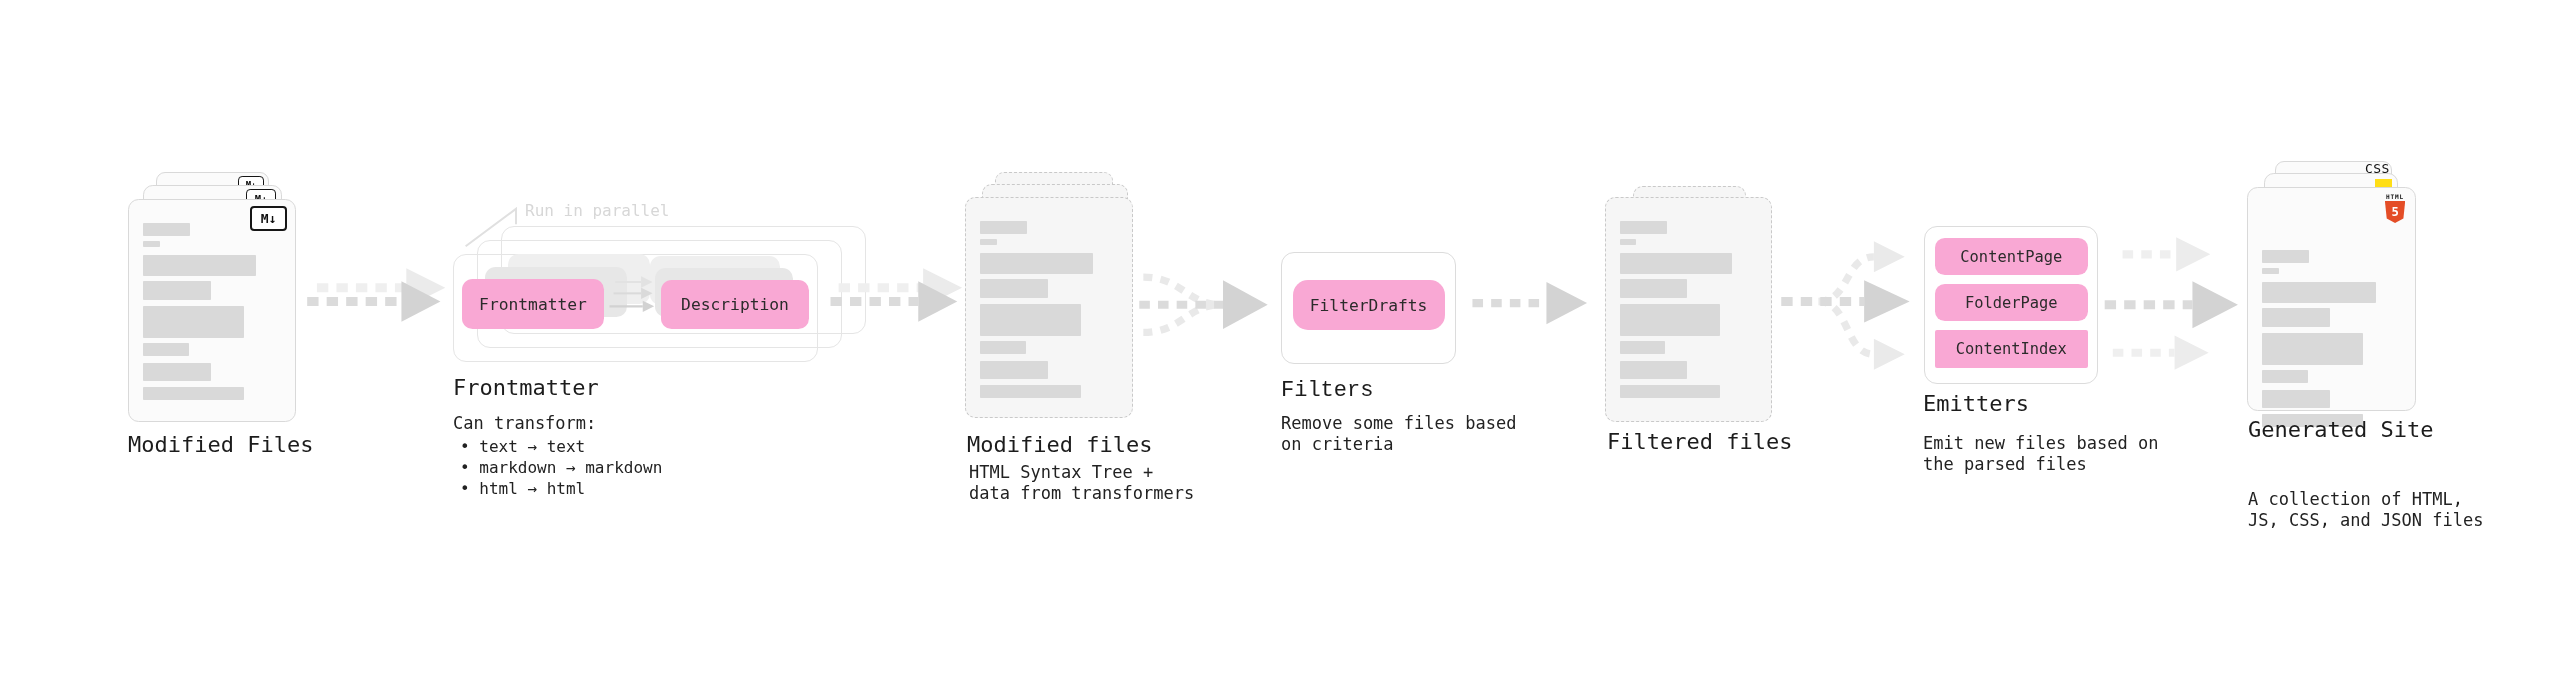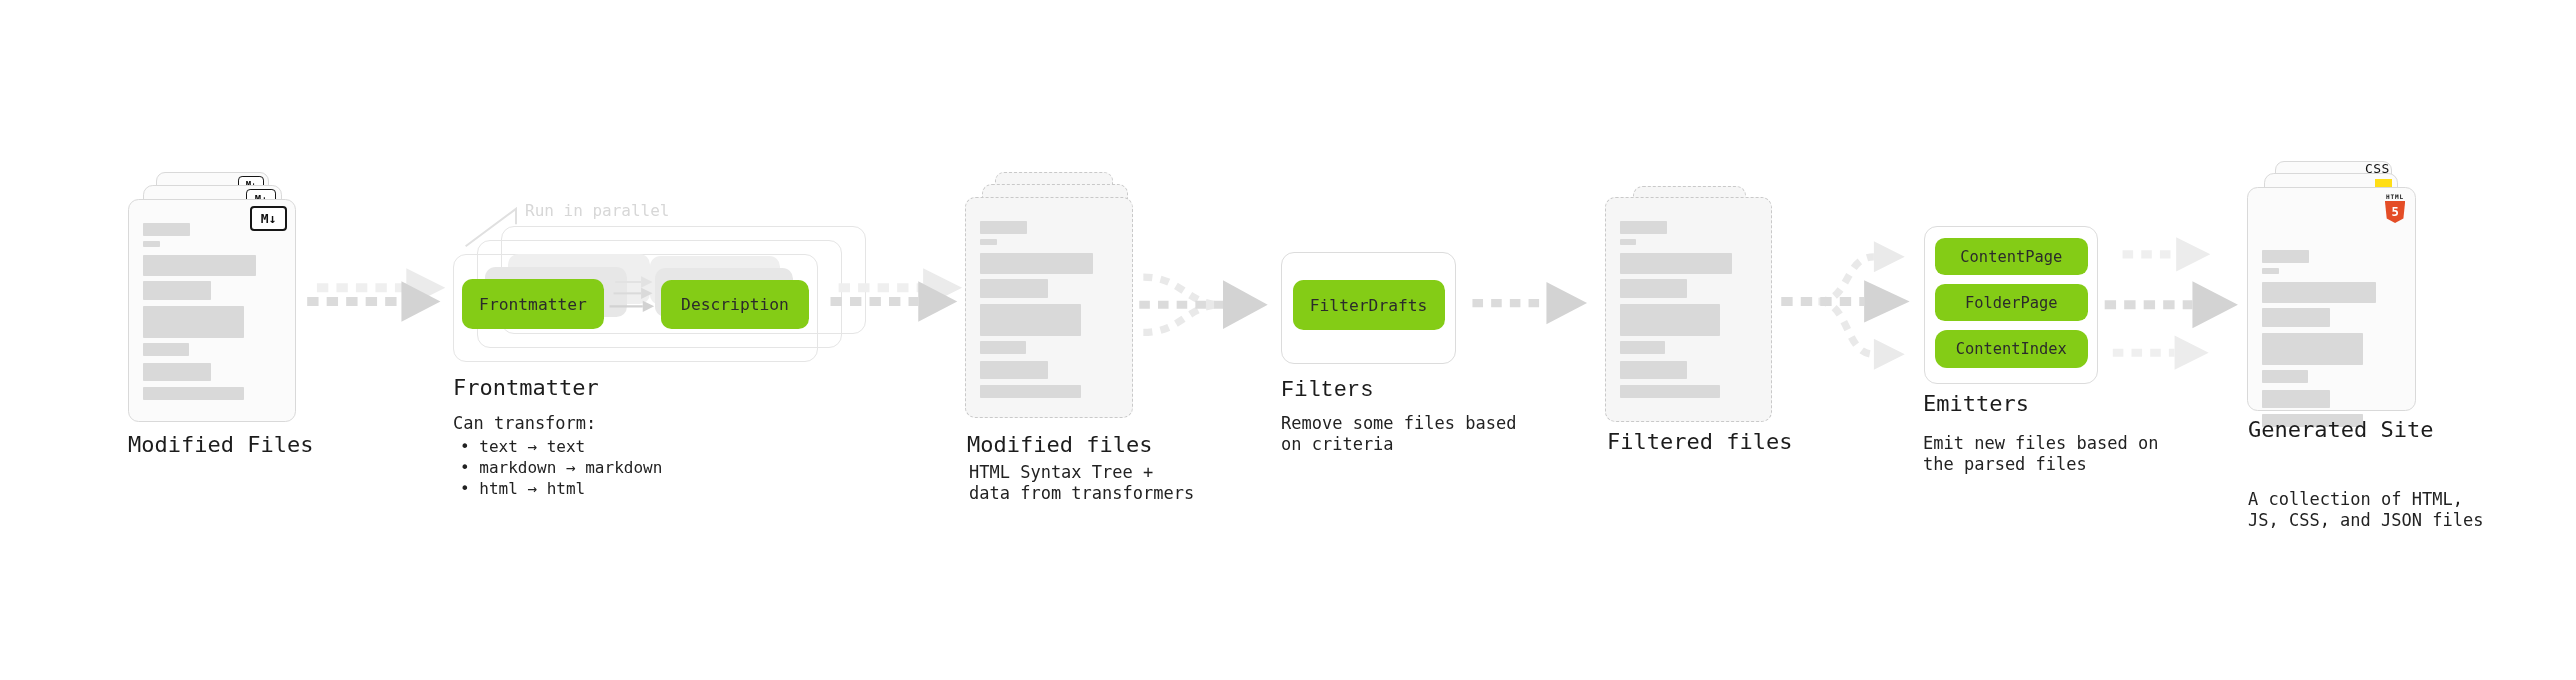--- a/index.html
+++ b/index.html
@@ -24,21 +24,21 @@
   .css-icon .css-bar{height:2.8px;background:#2d63ea;margin-top:0.8px;border-radius:0.8px;}
   .js-icon{position:absolute;right:4.9px;top:4.9px;width:17px;height:9px;background:#ffde16;}
   .html5-icon{position:absolute;right:9.8px;top:4.9px;width:20.3px;text-align:center;}
   .html5-icon .h5-word{font-size:6.1px;font-weight:bold;letter-spacing:0.8px;color:#111;line-height:7.3px;}
   .html5-icon .h5-shield{width:20.3px;height:22px;margin-top:0.8px;background:#e44d26;
     clip-path:polygon(0 0,100% 0,91% 80%,50% 100%,9% 80%);
     display:flex;align-items:center;justify-content:center;color:#fff;font-size:12.2px;font-weight:bold;}
   
   .panel{position:absolute;background:#ffffff;border:1.6px solid #dcdcdc;border-radius:13px;}
   .frame{position:absolute;background:transparent;border:1.6px solid #e5e5e5;border-radius:13px;}
-  .pill{position:absolute;background:#84cc16;border-radius:10.6px;display:flex;align-items:center;justify-content:center;
+  .pill{position:absolute;background:#f9a8d4;border-radius:10.6px;display:flex;align-items:center;justify-content:center;
     font-size:16.3px;color:#2b2b2b;white-space:nowrap;}
   .pill.ghost1{background:#e7e7e7;}
   .pill.ghost2{background:#efefef;}
   
   .label{position:absolute;font-size:22px;color:#1c1c1c;white-space:nowrap;}
   .sub{position:absolute;font-size:17px;line-height:21px;color:#222222;white-space:pre-line;}
   .bullets{position:absolute;font-size:16px;line-height:21px;color:#222222;white-space:nowrap;}
   .note{position:absolute;font-size:16px;color:#d7d7d7;white-space:nowrap;}
   .overlay{position:absolute;left:0;top:0;pointer-events:none;}
 </style>
@@ -119,21 +119,21 @@
         <div class="bar" style="width:73%;height:13px;"></div>
       </div>
     </div>
     <div class="label" style="left:967px;top:432px;">Modified files</div>
     <div class="sub" style="left:969px;top:462px;">HTML Syntax Tree +
 data from transformers</div>
   </div>
 
   <div>
     <div class="panel" style="left:1281px;top:252px;width:173px;height:110px;">
-      <div class="pill" style="left:10.6px;top:27px;width:152px;height:50px;">
+      <div class="pill" style="left:10.6px;top:27px;width:152px;height:50px;border-radius:15px;">
         <span>FilterDrafts</span>
       </div>
     </div>
     <div class="label" style="left:1281px;top:378px;font-family:Liberation Mono, monospace;">Filters</div>
     <div class="sub" style="left:1281px;top:413px;">Remove some files based
 on criteria</div>
   </div>
 
   <div>
     <div class="doc-card dashed" style="left:1633px;top:186px;width:111px;height:222px;border-radius:9.8px;"></div>
@@ -153,21 +153,21 @@
   </div>
 
   <div>
     <div class="panel" style="left:1924px;top:226px;width:172px;height:156px;">
       <div class="pill" style="left:9.8px;top:11.4px;width:153px;height:37px;border-radius:9.8px;font-size:15.4px;">
         <span>ContentPage</span>
       </div>
       <div class="pill" style="left:9.8px;top:57px;width:153px;height:37px;border-radius:9.8px;font-size:15.4px;">
         <span>FolderPage</span>
       </div>
-      <div class="pill" style="left:9.8px;top:103px;width:153px;height:38px;border-radius:12px;font-size:15.4px;">
+      <div class="pill" style="left:9.8px;top:103px;width:153px;height:38px;border-radius:2px;font-size:15.4px;">
         <span>ContentIndex</span>
       </div>
     </div>
     <div class="label" style="left:1923px;top:391px;">Emitters</div>
     <div class="sub" style="left:1923px;top:433px;">Emit new files based on
 the parsed files</div>
   </div>
 
   <div>
     <div class="doc-card" style="left:2275px;top:161px;width:115px;height:222px;border-radius:9px;">

